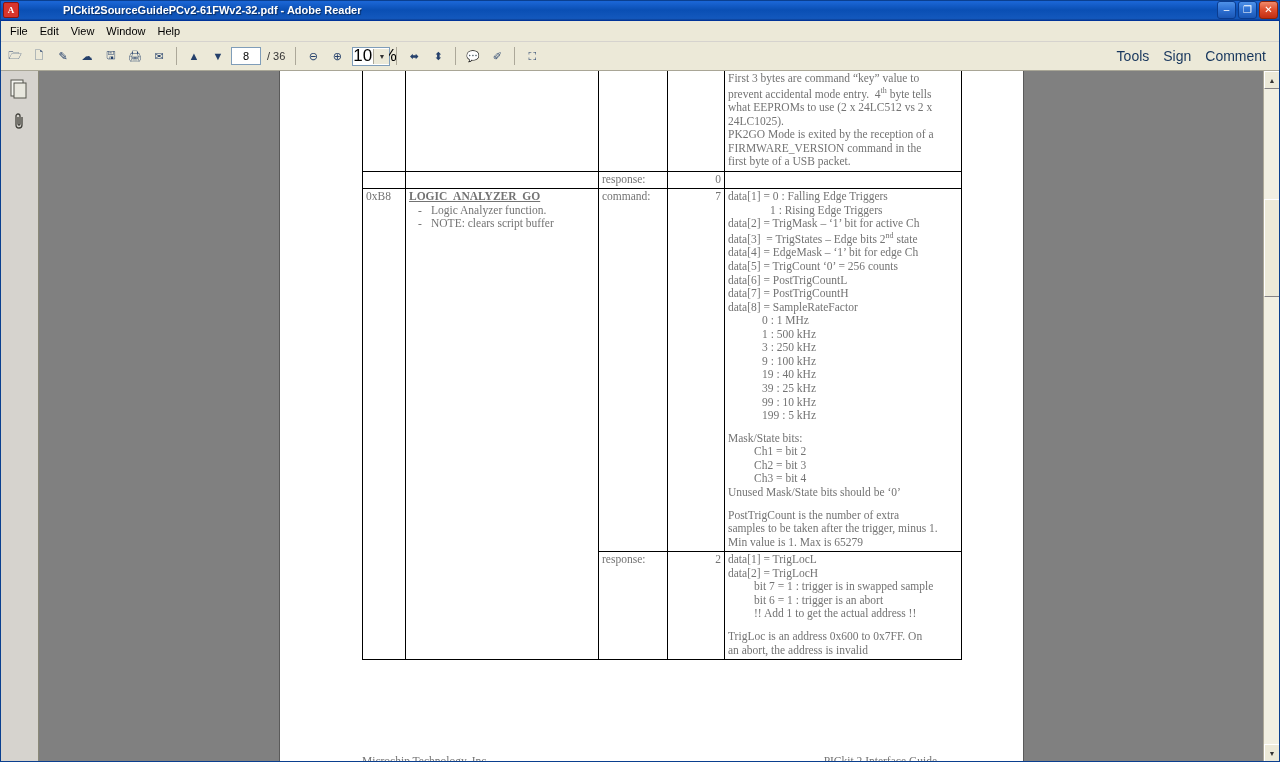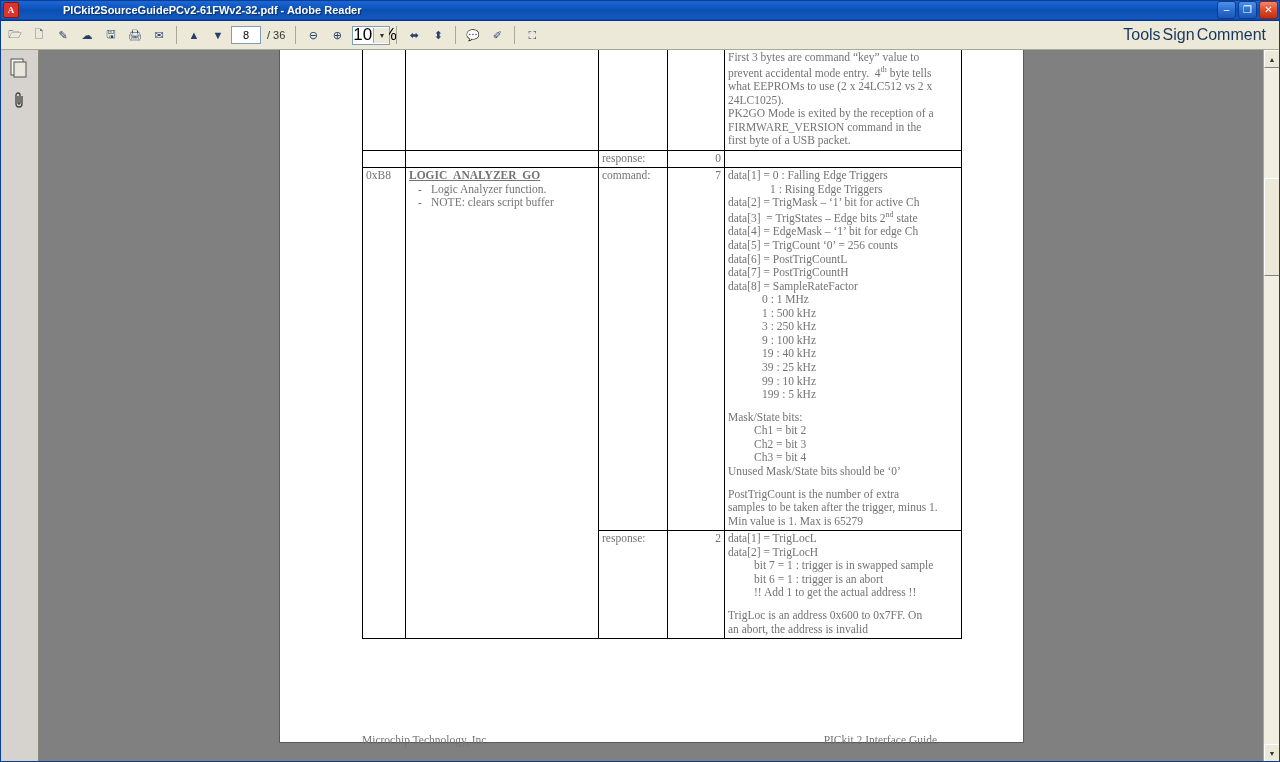--- a/index.html
+++ b/index.html
@@ -121,23 +121,23 @@
   }
   .zoom-arrow {
     width: 15px; height: 15px;
     background: #ece9d8;
     border-left: 1px solid #aca899;
     display: flex; align-items: center; justify-content: center;
     font-size: 7px; color: #333;
   }
   .tb-right {
     margin-left: auto;
-    display: flex; align-items: center; gap: 2px;
+    display: flex; align-items: center; gap: 14px;
     padding-right: 10px;
-    font-size: 16px;
+    font-size: 14px;
     color: #17365d;
   }
   .tb-right span { white-space: nowrap; }
 
   
   .workarea {
     flex: 1 1 auto;
     display: flex;
     background: #808080;
     position: relative;
@@ -265,20 +265,27 @@
     <div class="tb-icon">A</div>
     <div class="tb-text">PICkit2SourceGuidePCv2-61FWv2-32.pdf - Adobe Reader</div>
     <div class="tb-spacer"></div>
     <div class="win-btns">
       <div class="win-btn">–</div>
       <div class="win-btn">❐</div>
       <div class="win-btn close">✕</div>
     </div>
   </div>
 
+  <div class="menubar">
+    <div class="menu-item">File</div>
+    <div class="menu-item">Edit</div>
+    <div class="menu-item">View</div>
+    <div class="menu-item">Window</div>
+    <div class="menu-item">Help</div>
+  </div>
 
   <div class="toolbar">
     <div class="tb-btn">🗁</div>
     <div class="tb-btn">🗋</div>
     <div class="tb-btn">✎</div>
     <div class="tb-btn">☁</div>
     <div class="tb-btn">🖫</div>
     <div class="tb-btn">🖨</div>
     <div class="tb-btn">✉</div>
     <div class="tb-sep"></div>

